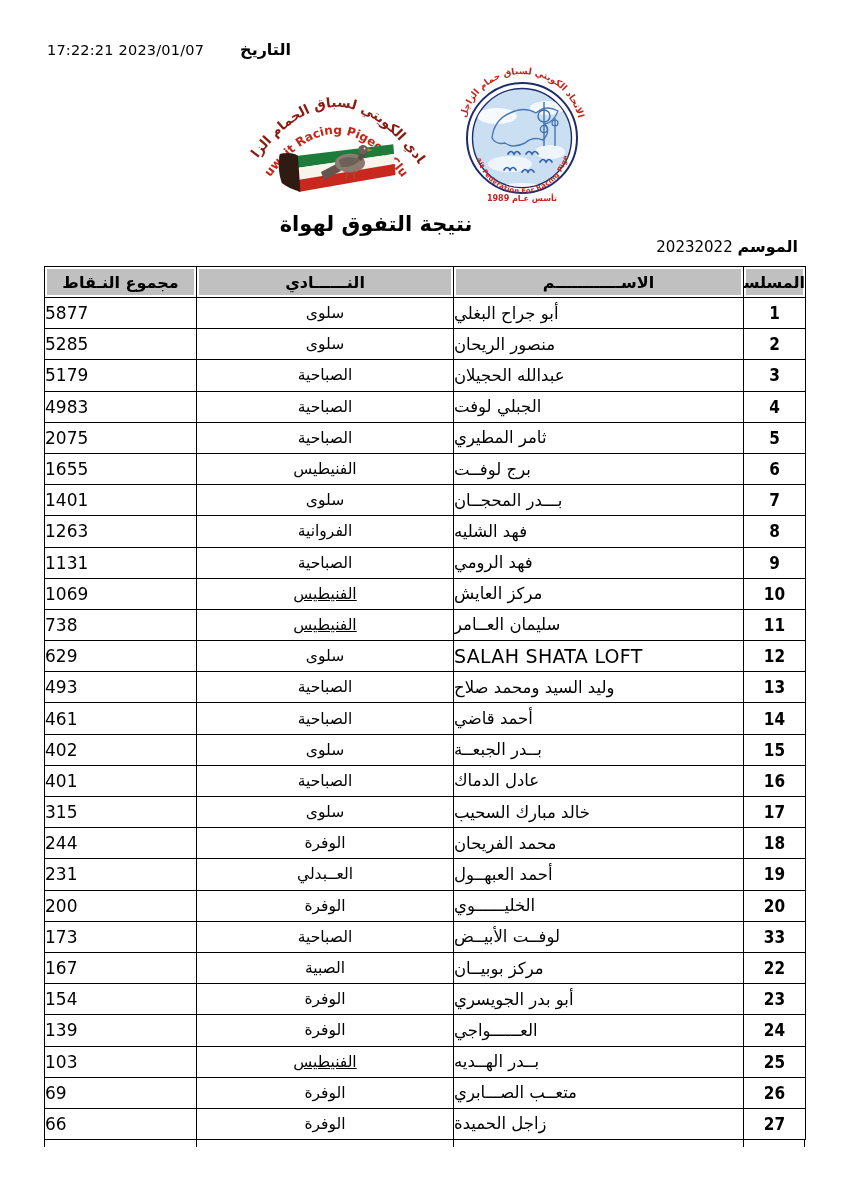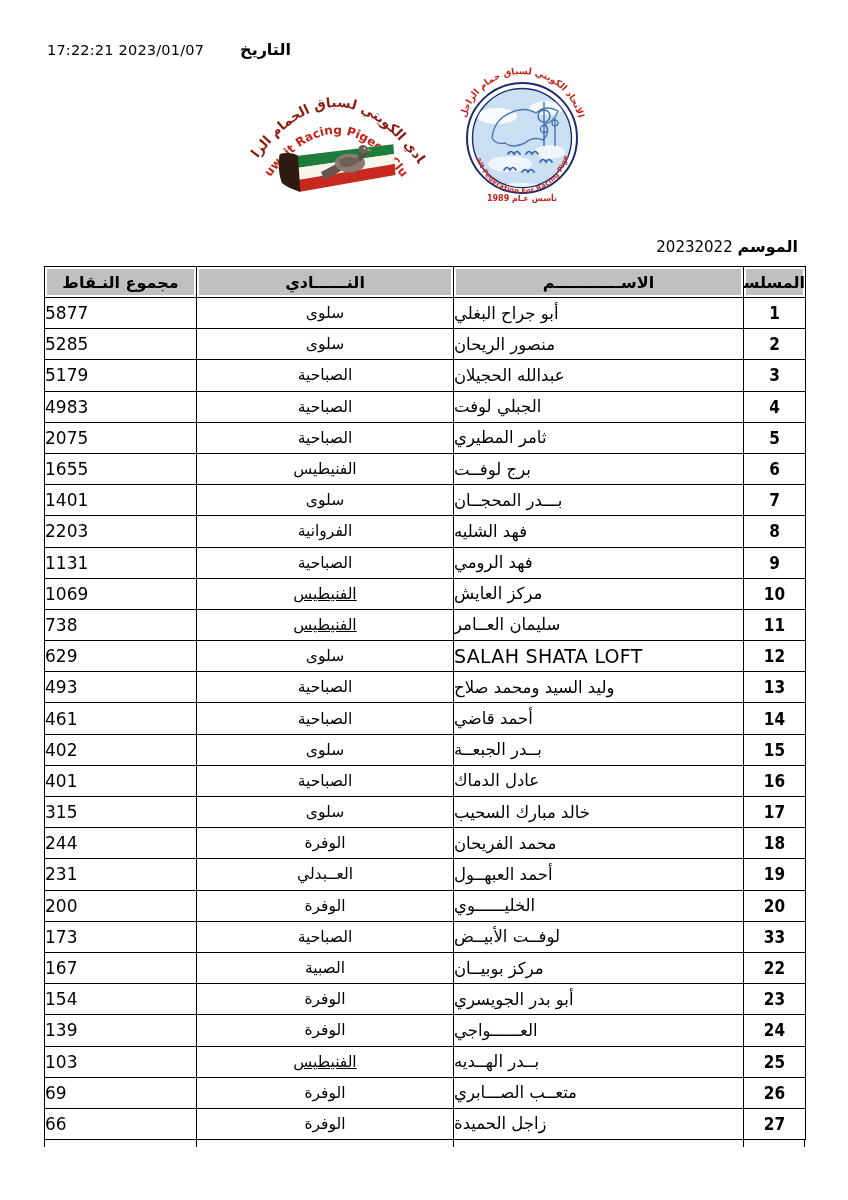--- a/index.html
+++ b/index.html
@@ -119,20 +119,21 @@
         <path d="M52,104 q3,-5 6,0 q3,-5 6,0"></path>
         <path d="M70,106 q3,-5 6,0 q3,-5 6,0"></path>
       </g>
     </g>
     <text font-size="6.8" font-weight="bold" fill="#c4241c" letter-spacing="0.3">
       <textPath href="#fedInner" startOffset="50%" text-anchor="middle">Kuwait Federation For Racing Pigeons</textPath>
     </text>
     <text x="70" y="135" font-size="8" font-weight="bold" fill="#c4241c" text-anchor="middle">تأسس عـام 1989</text>
   </svg>
 
+  <div class="doc-title">نتيجة التفوق لهواة</div>
   <div class="season">
     <span class="lbl">الموسم</span>
     <span class="val">20232022</span>
   </div>
 
   <div class="tbl-wrap">
     <table dir="rtl">
       <colgroup>
         <col class="c-serial">
           <col class="c-name">
@@ -187,21 +188,21 @@
           <tr>
       <td class="serial">7</td>
       <td class="name">بـــدر المحجــان</td>
       <td class="club">سلوى</td>
       <td class="points">1401</td>
     </tr>
           <tr>
       <td class="serial">8</td>
       <td class="name">فهد الشليه</td>
       <td class="club">الفروانية</td>
-      <td class="points">2203</td>
+      <td class="points">1263</td>
     </tr>
           <tr>
       <td class="serial">9</td>
       <td class="name">فهد الرومي</td>
       <td class="club">الصباحية</td>
       <td class="points">1131</td>
     </tr>
           <tr>
       <td class="serial">10</td>
       <td class="name">مركز العايش</td>

